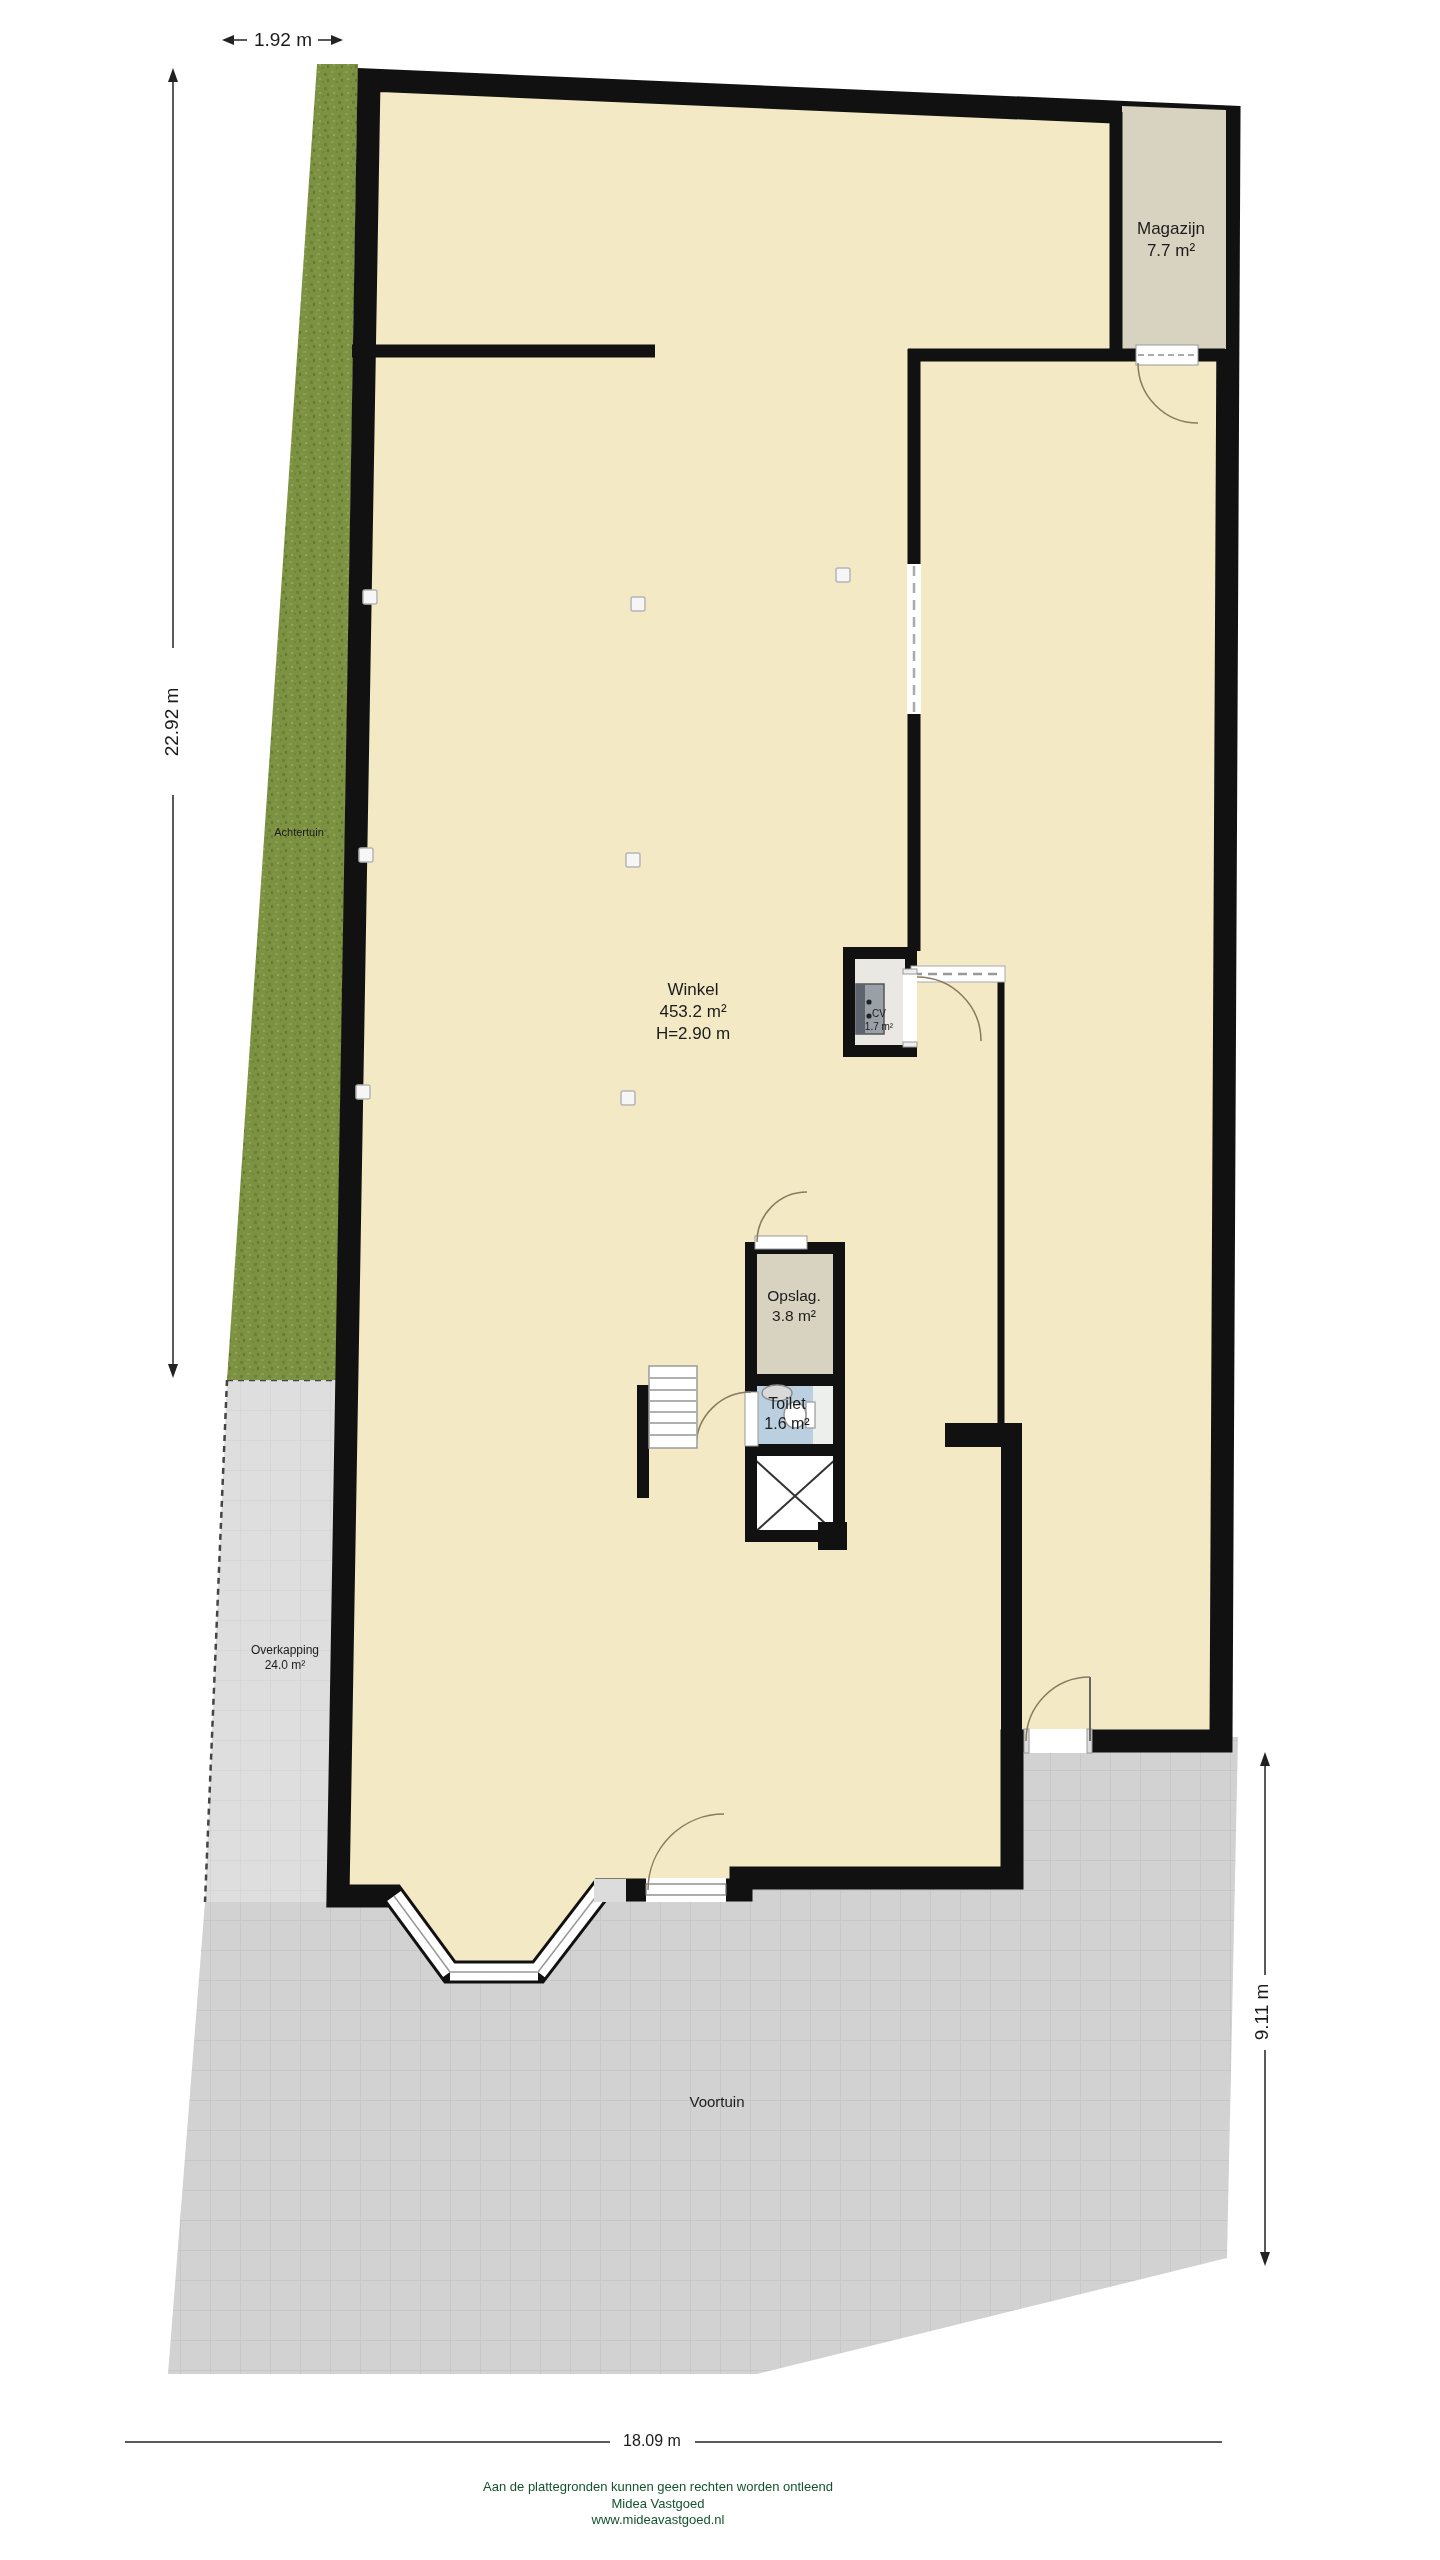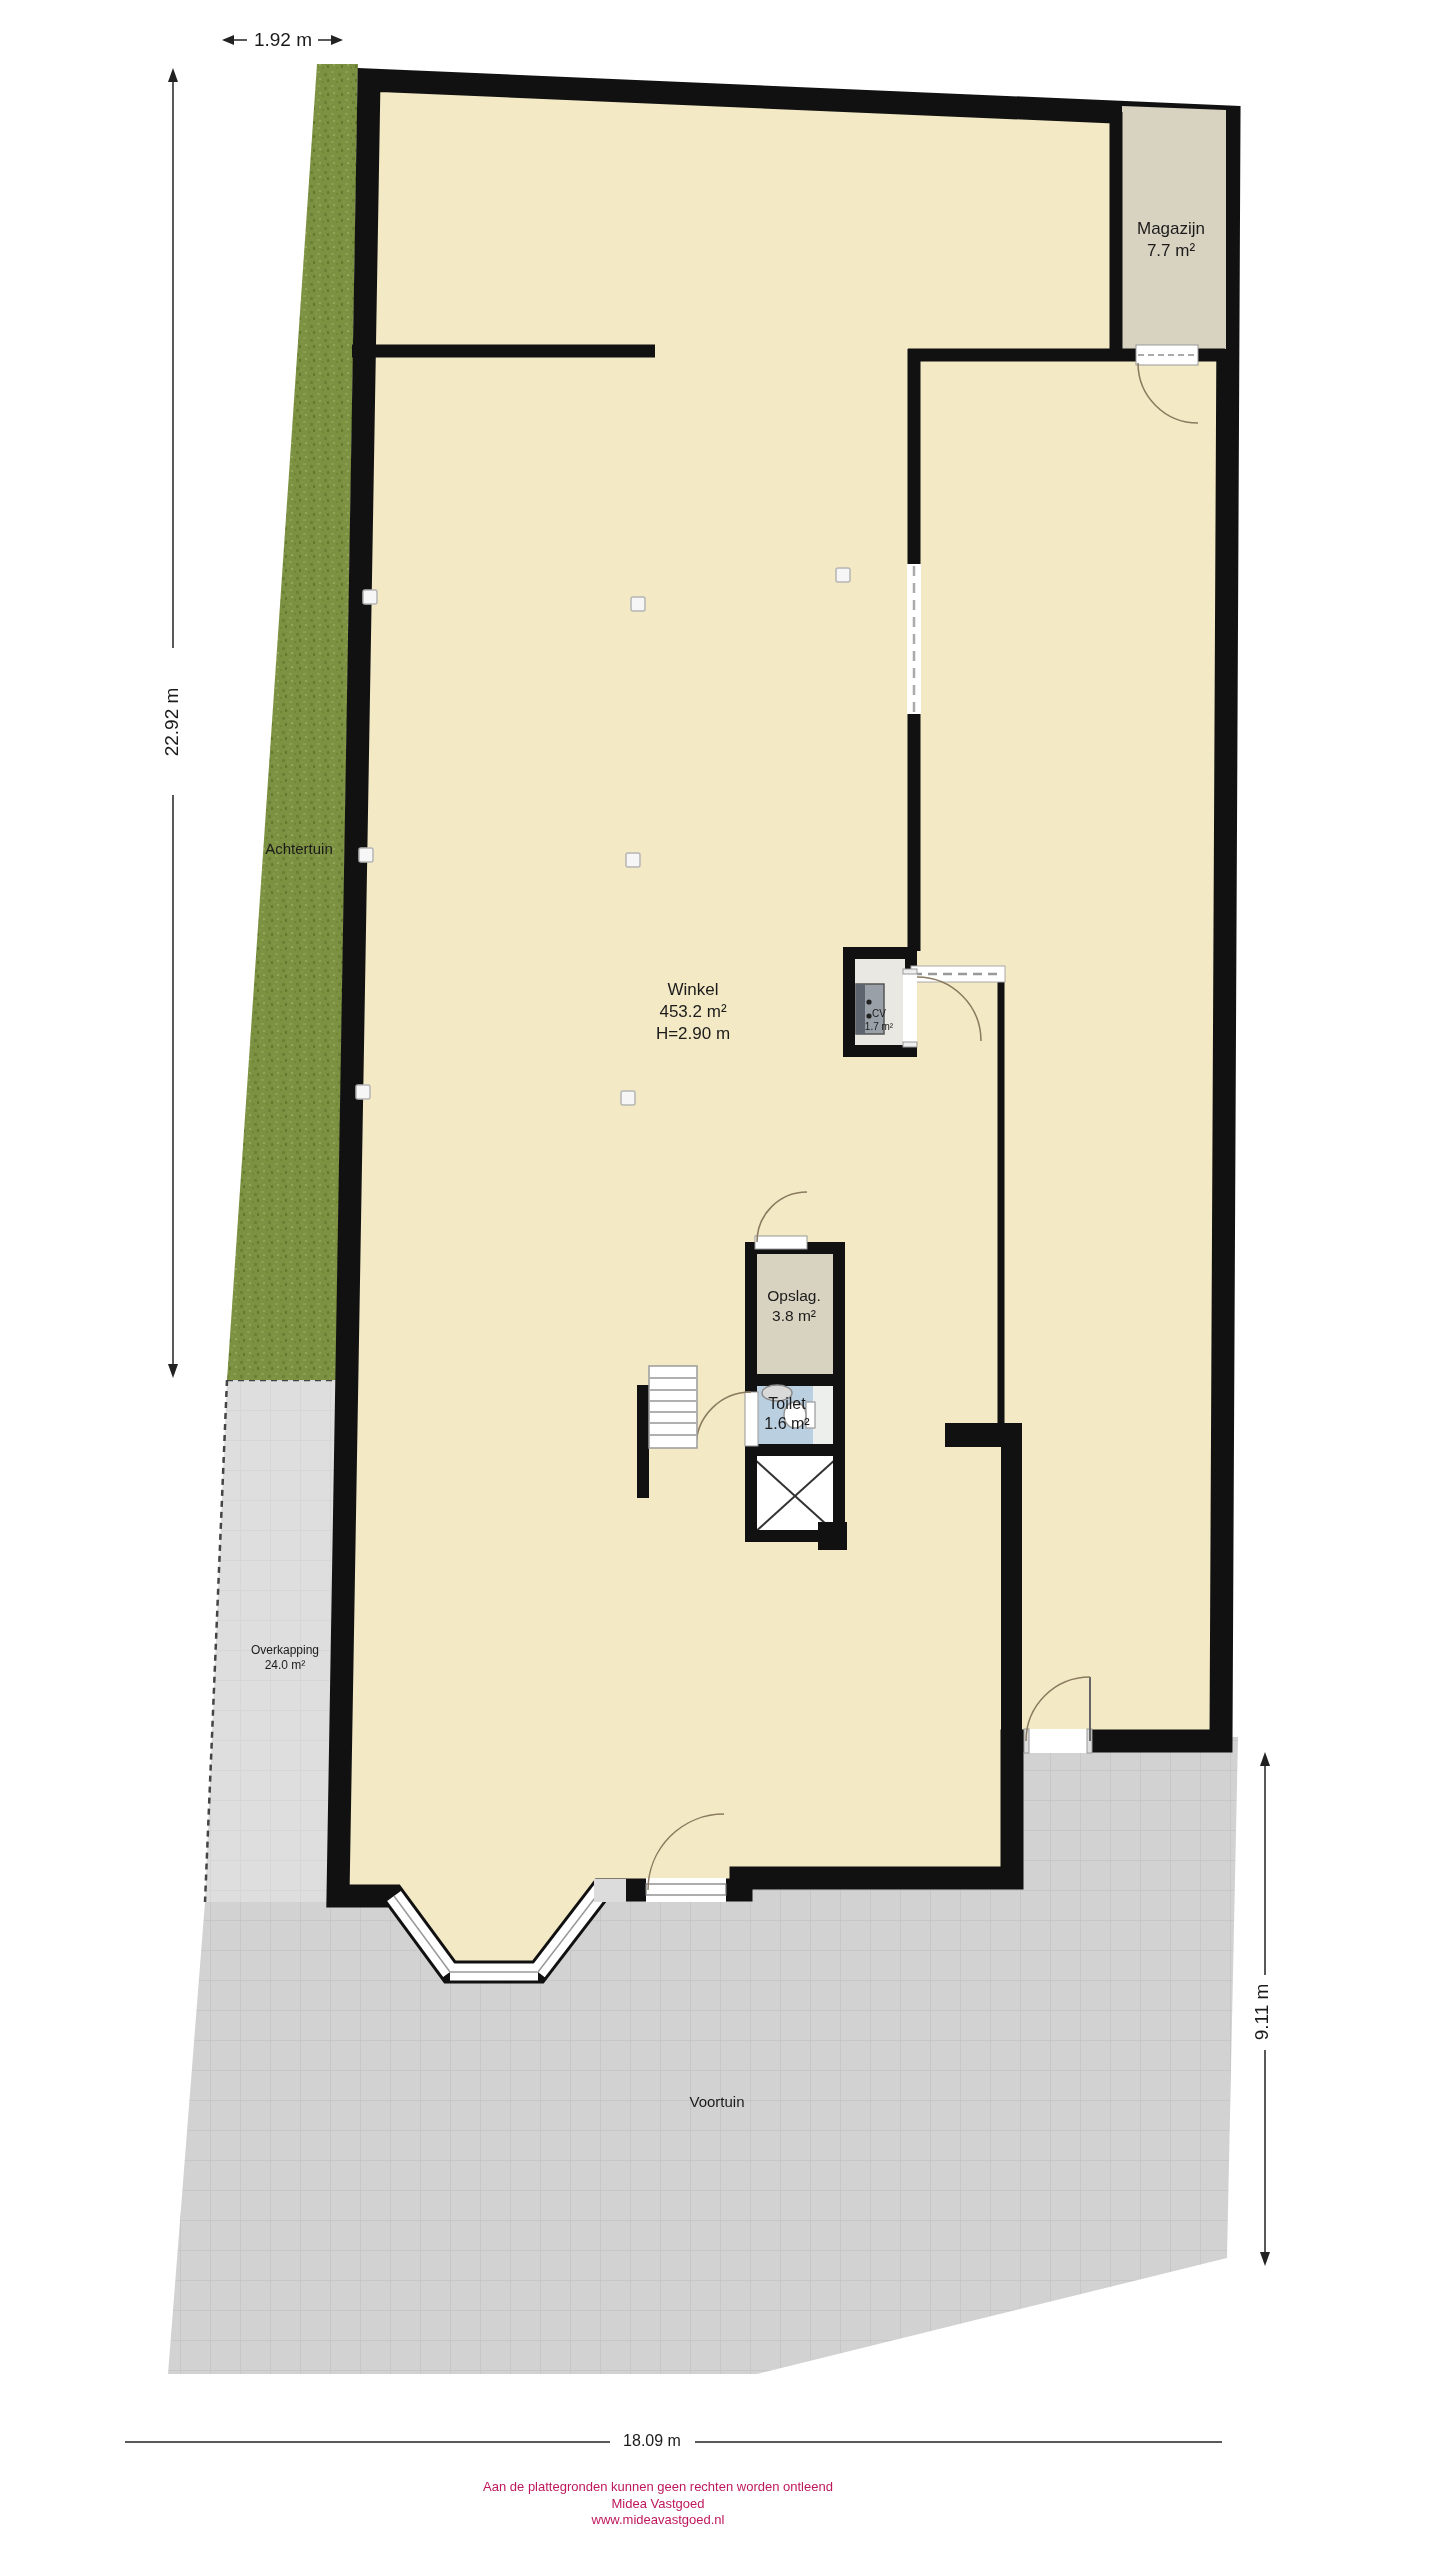--- a/index.html
+++ b/index.html
@@ -3,21 +3,21 @@
 <meta charset="utf-8">
 <style>
   html,body{margin:0;padding:0;background:#fff;}
   .canvas{position:relative;width:1440px;height:2560px;background:#ffffff;
           font-family:"Liberation Sans",sans-serif;overflow:hidden;}
   .canvas svg{position:absolute;left:0;top:0;}
   .lbl{position:absolute;transform:translate(-50%,-50%);text-align:center;
        color:#1b1b1b;white-space:nowrap;line-height:1.28;z-index:5;}
   .lbl.rot{transform:translate(-50%,-50%) rotate(-90deg);}
   .lbl .ln{display:block;}
-  .footer{color:#be185d;}
+  .footer{color:#14532d;}
 </style>
 </head>
 <body>
 
 <div class="canvas">
 
 <svg width="1440" height="2560" viewBox="0 0 1440 2560">
   <defs>
     <pattern id="grass" width="14" height="14" patternUnits="userSpaceOnUse">
       <rect width="14" height="14" fill="#7d9142"></rect>
@@ -184,21 +184,21 @@
 </svg>
 
 <div class="lbl" style="left:283px;top:40px;font-size:19px">1.92 m</div>
 
 <div class="lbl rot" style="left:172px;top:722px;font-size:19px">22.92 m</div>
 
 <div class="lbl rot" style="left:1262px;top:2012px;font-size:19px">9.11 m</div>
 
 <div class="lbl" style="left:652px;top:2441px;font-size:16px">18.09 m</div>
 
-<div class="lbl" style="left:299px;top:849px;font-size:15px">Achtertuin</div>
+<div class="lbl" style="left:299px;top:832px;font-size:11px">Achtertuin</div>
 
 <div class="lbl" style="left:693px;top:1012px;font-size:17px">
   <span class="ln">Winkel</span>
   <span class="ln">453.2 m²</span>
   <span class="ln">H=2.90 m</span>
 </div>
 
 <div class="lbl" style="left:1171px;top:240px;font-size:17px">
   <span class="ln">Magazijn</span>
   <span class="ln">7.7 m²</span>

